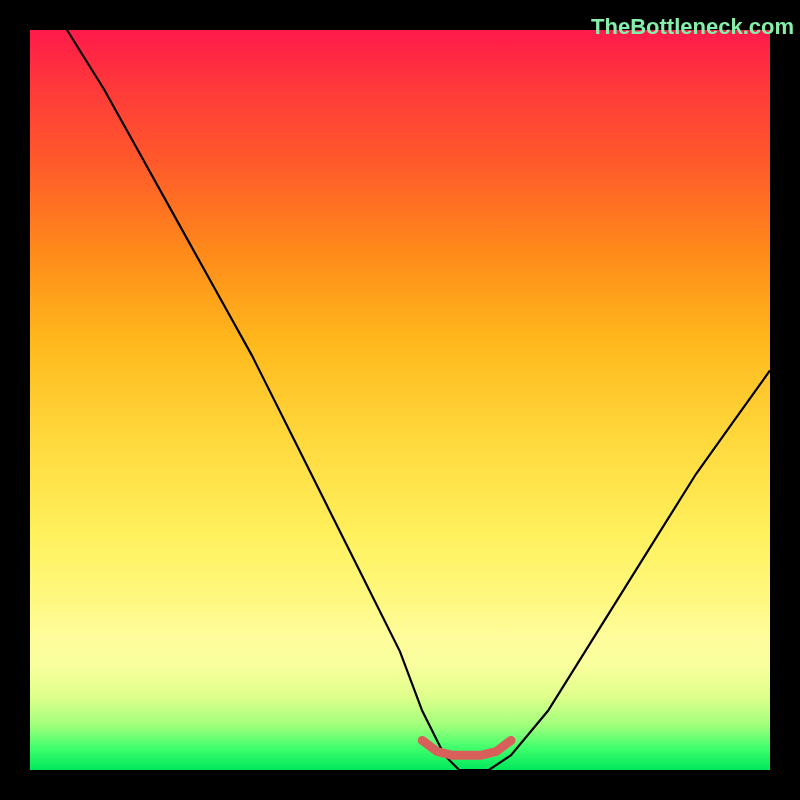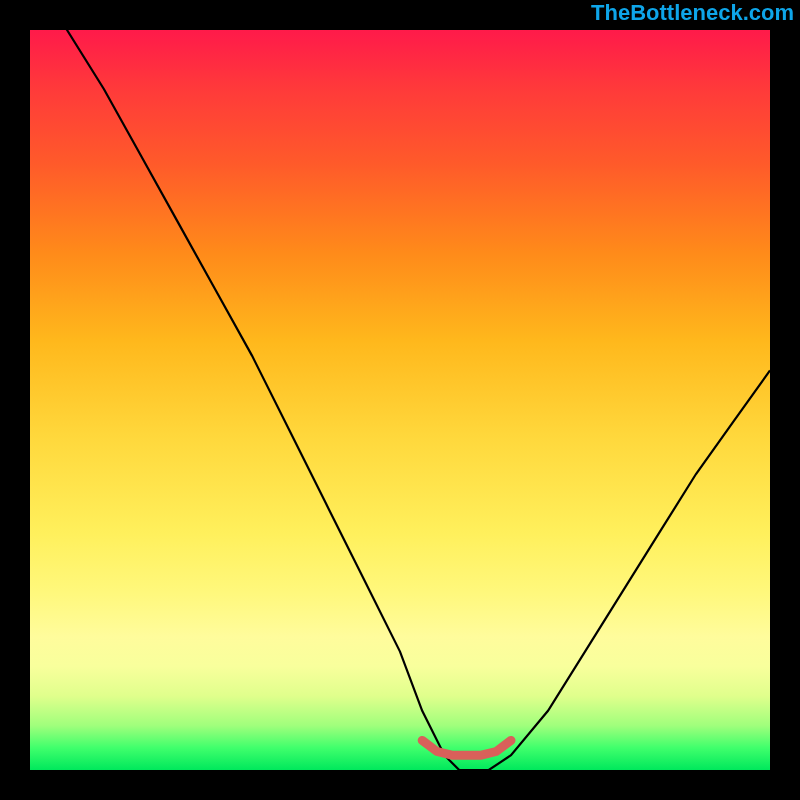--- a/index.html
+++ b/index.html
@@ -6,23 +6,23 @@
   body {
     width: 800px;
     height: 800px;
     background: #000;
     position: relative;
     font-family: Arial, sans-serif;
     overflow: hidden;
   }
   .watermark {
     position: absolute;
-    top: 0;
+    top: 14px;
     right: 6px;
-    color: #0ea5e9;
+    color: #86efac;
     font-size: 22px;
     font-weight: bold;
     z-index: 10;
     text-align: center;
   }
   .plot-area {
     position: absolute;
     left: 30px;
     top: 30px;
     width: 740px;

